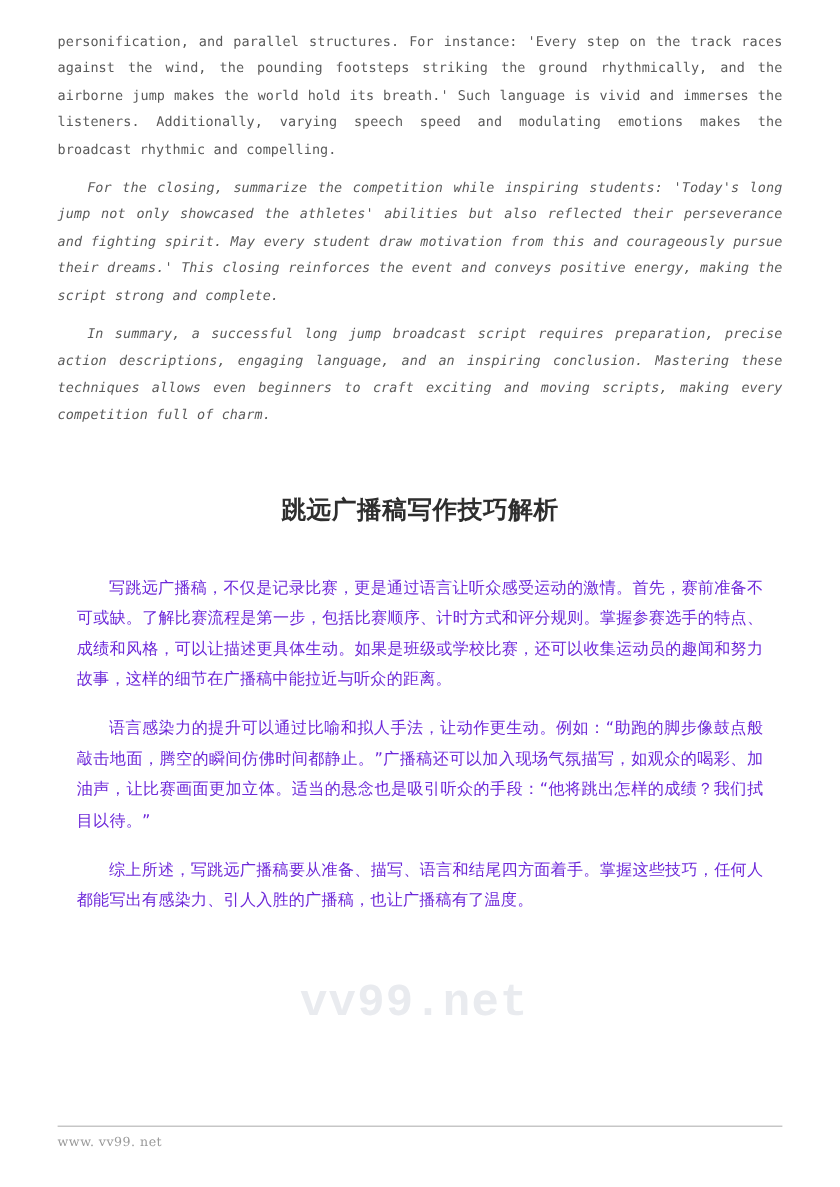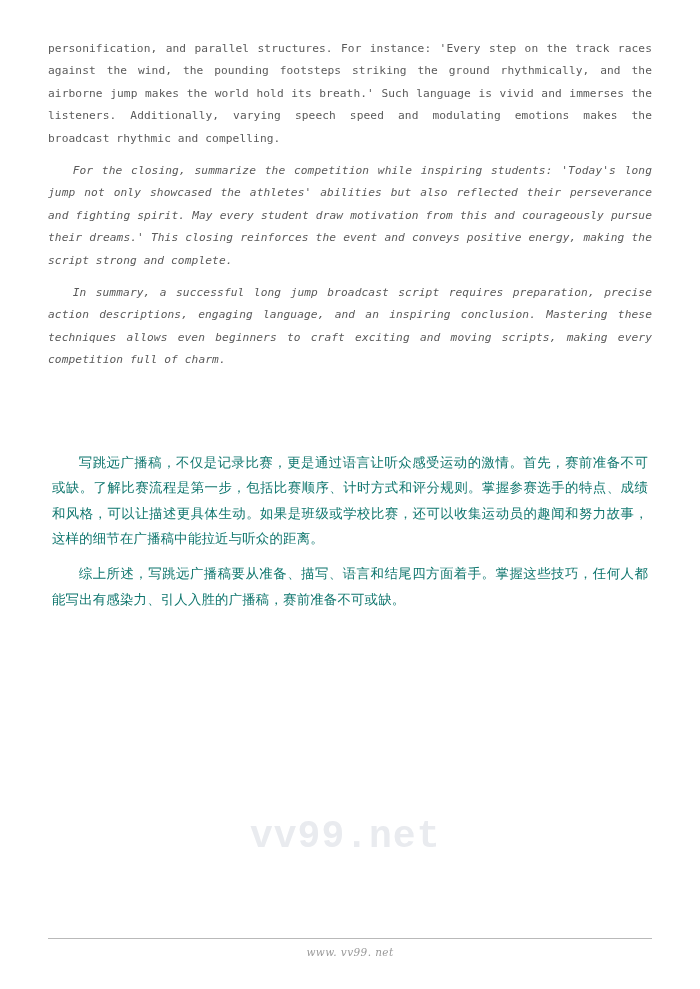--- a/index.html
+++ b/index.html
@@ -55,42 +55,42 @@
     font-size: 11.2px;
     line-height: 22.4px;
     color: #5a5a5a;
     text-align: justify;
     text-justify: inter-word;
     letter-spacing: 0.1px;
   }
   p.en + p.en { margin-top: 10px; }
   p.en.indent { text-indent: 2.2em; font-style: italic; }
 
-  .en-block { padding-top: 38px; }
+  .en-block { padding-top: 24px; }
   .gap-after-en { height: 52px; }
 
   
   h1.cn-title {
     margin: 0;
     font-family: "DejaVu Sans", "Liberation Sans", sans-serif;
     font-weight: bold;
     font-size: 20.5px;
     line-height: 30px;
     color: #2e2e2e;
     text-align: center;
     letter-spacing: 0.5px;
   }
 
   
   p.cn {
-    margin: 4px;
+    margin: 16px;
     font-family: "DejaVu Sans", "Liberation Sans", sans-serif;
     font-size: 13.4px;
     line-height: 25.4px;
-    color: #0f766e;
+    color: #6d28d9;
     text-align: justify;
     text-indent: 2em;
     letter-spacing: 0.2px;
   }
   p.cn + p.cn { margin-top: 10px; }
 
   .cn-block { padding-top: 22px; }
 
   
   .footer {
@@ -100,23 +100,22 @@
     width: 604px;
     z-index: 2;
   }
   .footer-rule {
     height: 1px;
     background: #b9b9b9;
     width: 100%;
   }
   .footer-url {
     margin-top: 7px;
-    text-align: center;
+    text-align: left;
     font-family: "DejaVu Serif", "Liberation Serif", serif;
-    font-style: italic;
     font-size: 10.5px;
     letter-spacing: 0.4px;
     color: #9a9a9a;
   }
 </style>
 </head>
 <body>
 
 <div class="page">
 
@@ -125,24 +124,26 @@
   <div class="content">
 
     <div class="en-block">
       <p class="en">personification, and parallel structures. For instance: 'Every step on the track races against the wind, the pounding footsteps striking the ground rhythmically, and the airborne jump makes the world hold its breath.' Such language is vivid and immerses the listeners. Additionally, varying speech speed and modulating emotions makes the broadcast rhythmic and compelling.</p>
       <p class="en indent">For the closing, summarize the competition while inspiring students: 'Today's long jump not only showcased the athletes' abilities but also reflected their perseverance and fighting spirit. May every student draw motivation from this and courageously pursue their dreams.' This closing reinforces the event and conveys positive energy, making the script strong and complete.</p>
       <p class="en indent">In summary, a successful long jump broadcast script requires preparation, precise action descriptions, engaging language, and an inspiring conclusion. Mastering these techniques allows even beginners to craft exciting and moving scripts, making every competition full of charm.</p>
     </div>
 
     <div class="gap-after-en"></div>
 
+    <h1 class="cn-title">跳远广播稿写作技巧解析</h1>
 
     <div class="cn-block">
       <p class="cn">写跳远广播稿，不仅是记录比赛，更是通过语言让听众感受运动的激情。首先，赛前准备不可或缺。了解比赛流程是第一步，包括比赛顺序、计时方式和评分规则。掌握参赛选手的特点、成绩和风格，可以让描述更具体生动。如果是班级或学校比赛，还可以收集运动员的趣闻和努力故事，这样的细节在广播稿中能拉近与听众的距离。</p>
-      <p class="cn">综上所述，写跳远广播稿要从准备、描写、语言和结尾四方面着手。掌握这些技巧，任何人都能写出有感染力、引人入胜的广播稿，赛前准备不可或缺。</p>
+      <p class="cn">语言感染力的提升可以通过比喻和拟人手法，让动作更生动。例如：“助跑的脚步像鼓点般敲击地面，腾空的瞬间仿佛时间都静止。”广播稿还可以加入现场气氛描写，如观众的喝彩、加油声，让比赛画面更加立体。适当的悬念也是吸引听众的手段：“他将跳出怎样的成绩？我们拭目以待。”</p>
+      <p class="cn">综上所述，写跳远广播稿要从准备、描写、语言和结尾四方面着手。掌握这些技巧，任何人都能写出有感染力、引人入胜的广播稿，也让广播稿有了温度。</p>
     </div>
 
   </div>
 
   <div class="footer">
     <div class="footer-rule"></div>
     <div class="footer-url">www. vv99. net</div>
   </div>
 
 </div>

